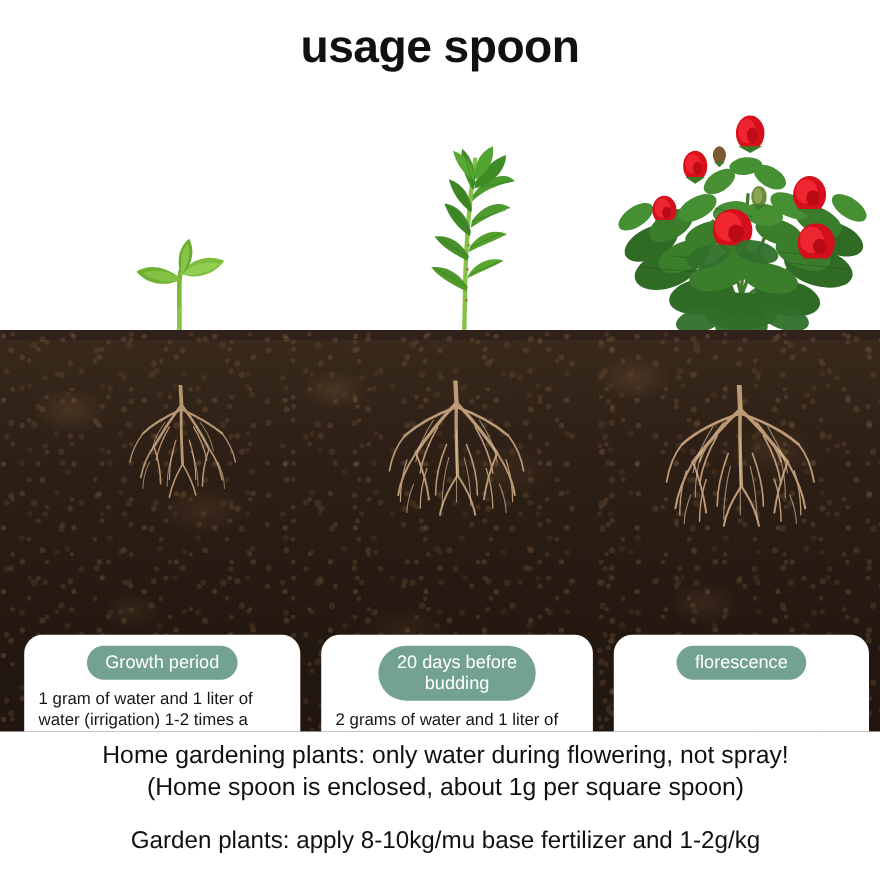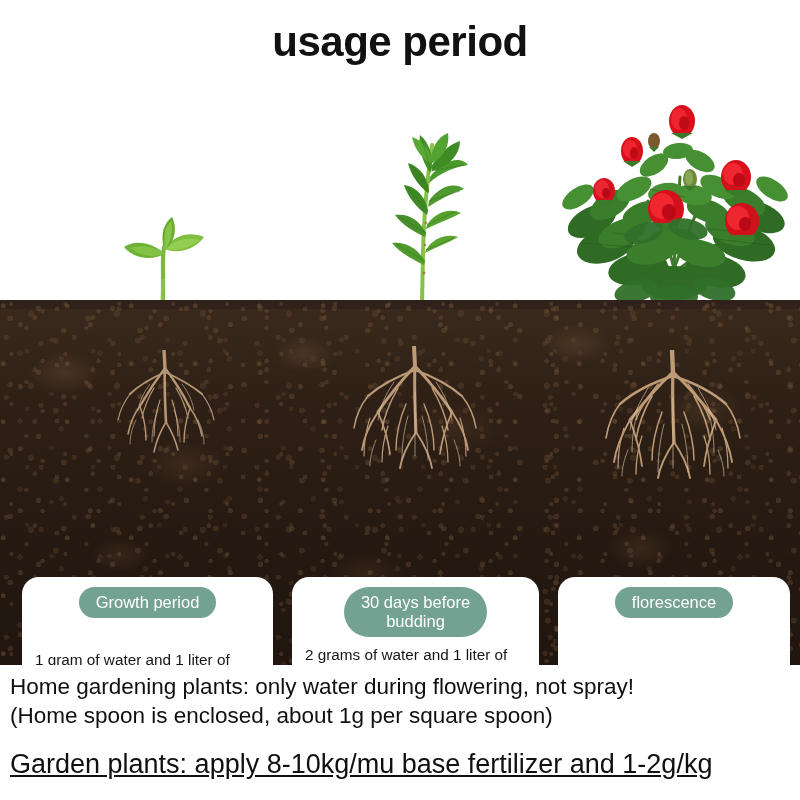--- a/index.html
+++ b/index.html
@@ -125,21 +125,21 @@
     top: 0;
     height: 146px;
     background: #ffffff;
     border-radius: 17px;
     padding: 10px 10px 8px 10px;
     display: flex;
     flex-direction: column;
     align-items: center;
   }
 
-  .card-1 { left: 22px;  width: 251px; gap: 24px; }
+  .card-1 { left: 22px;  width: 251px; }
   .card-2 { left: 292px; width: 247px; }
   .card-3 { left: 558px; width: 232px; }
 
   .badge {
     background: #73a192;
     color: #ffffff;
     border-radius: 999px;
     font-size: 16.5px;
     line-height: 19px;
     padding: 6px 17px;
@@ -167,33 +167,32 @@
     color: #101010;
   }
 
   .footer-block-1 {
     font-size: 22.5px;
     line-height: 29px;
   }
 
   .footer-block-2 {
     margin-top: 19px;
-    font-size: 27px;
+    font-size: 22px;
     line-height: 30px;
-    text-decoration: underline;
-  }
-
-  .footer-line { white-space: nowrap; }
+  }
+
+  .footer-line { white-space: nowrap; text-align: center; }
 </style>
 </head>
 <body>
 
 <div class="page">
 
-  <div class="title">usage period</div>
+  <div class="title">usage spoon</div>
 
   <div class="scene">
 
     <div class="plant" style="left:108px; top:128px;">
       <svg width="110" height="92" viewBox="0 0 110 92">
         <path d="M55 92 L55 48 Q55 40 56 34" stroke="#7cb83a" stroke-width="4.2" fill="none" stroke-linecap="round"></path>
         <path d="M55 66 L54 92" stroke="#8cc44a" stroke-width="3" fill="none"></path>
         <path d="M56 40 C44 30 28 26 16 34 C26 46 44 48 56 41 Z" fill="#6fb233"></path>
         <path d="M56 40 C46 34 34 31 22 35 C32 43 46 45 56 41 Z" fill="#83c244"></path>
         <path d="M57 35 C66 22 82 18 96 24 C86 38 68 41 57 36 Z" fill="#7fbe3e"></path>
@@ -493,21 +492,21 @@
       </div>
 
       <div class="cards" style="top:277px;">
 
         <div class="card card-1">
           <div class="badge">Growth period</div>
           <div class="card-body">1 gram of water and 1 liter of water (irrigation) 1-2 times a month</div>
         </div>
 
         <div class="card card-2">
-          <div class="badge">30 days before
+          <div class="badge">20 days before
 budding</div>
           <div class="card-body">2 grams of water and 1 liter of water (watering or spraying), once every 7 days, for 3 times</div>
         </div>
 
         <div class="card card-3">
           <div class="badge">florescence</div>
         </div>
 
       </div>
     </div>

